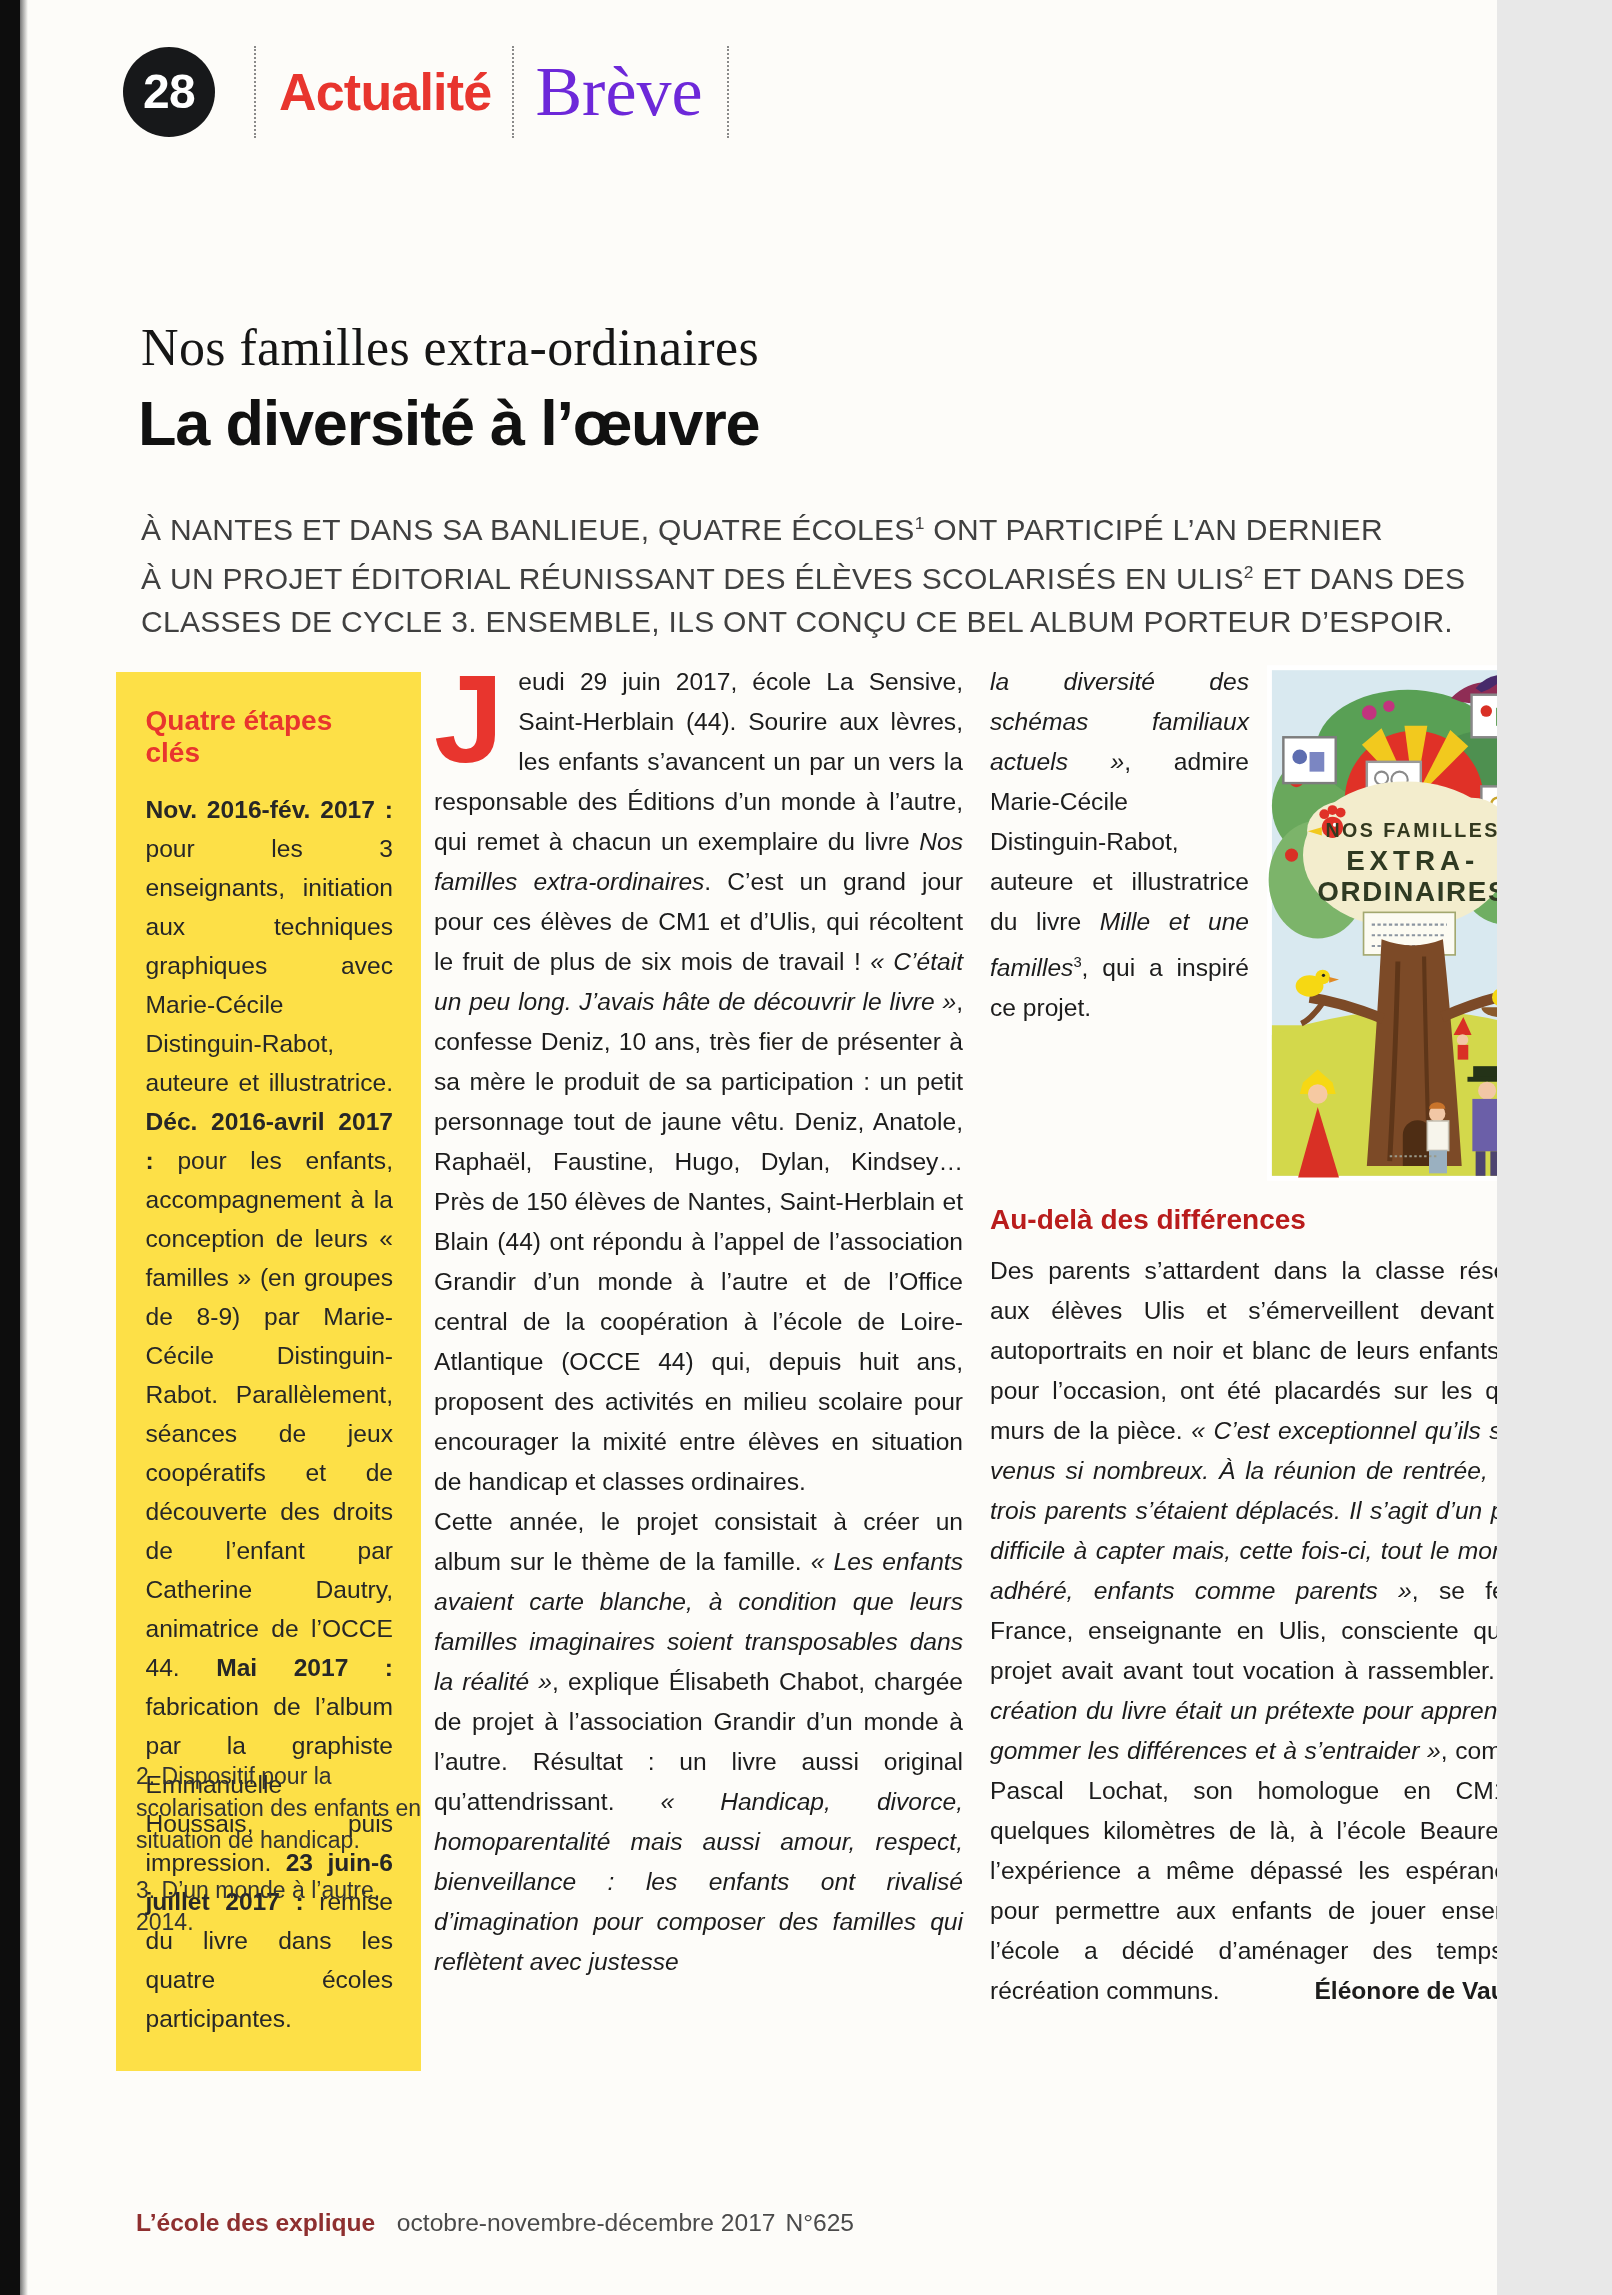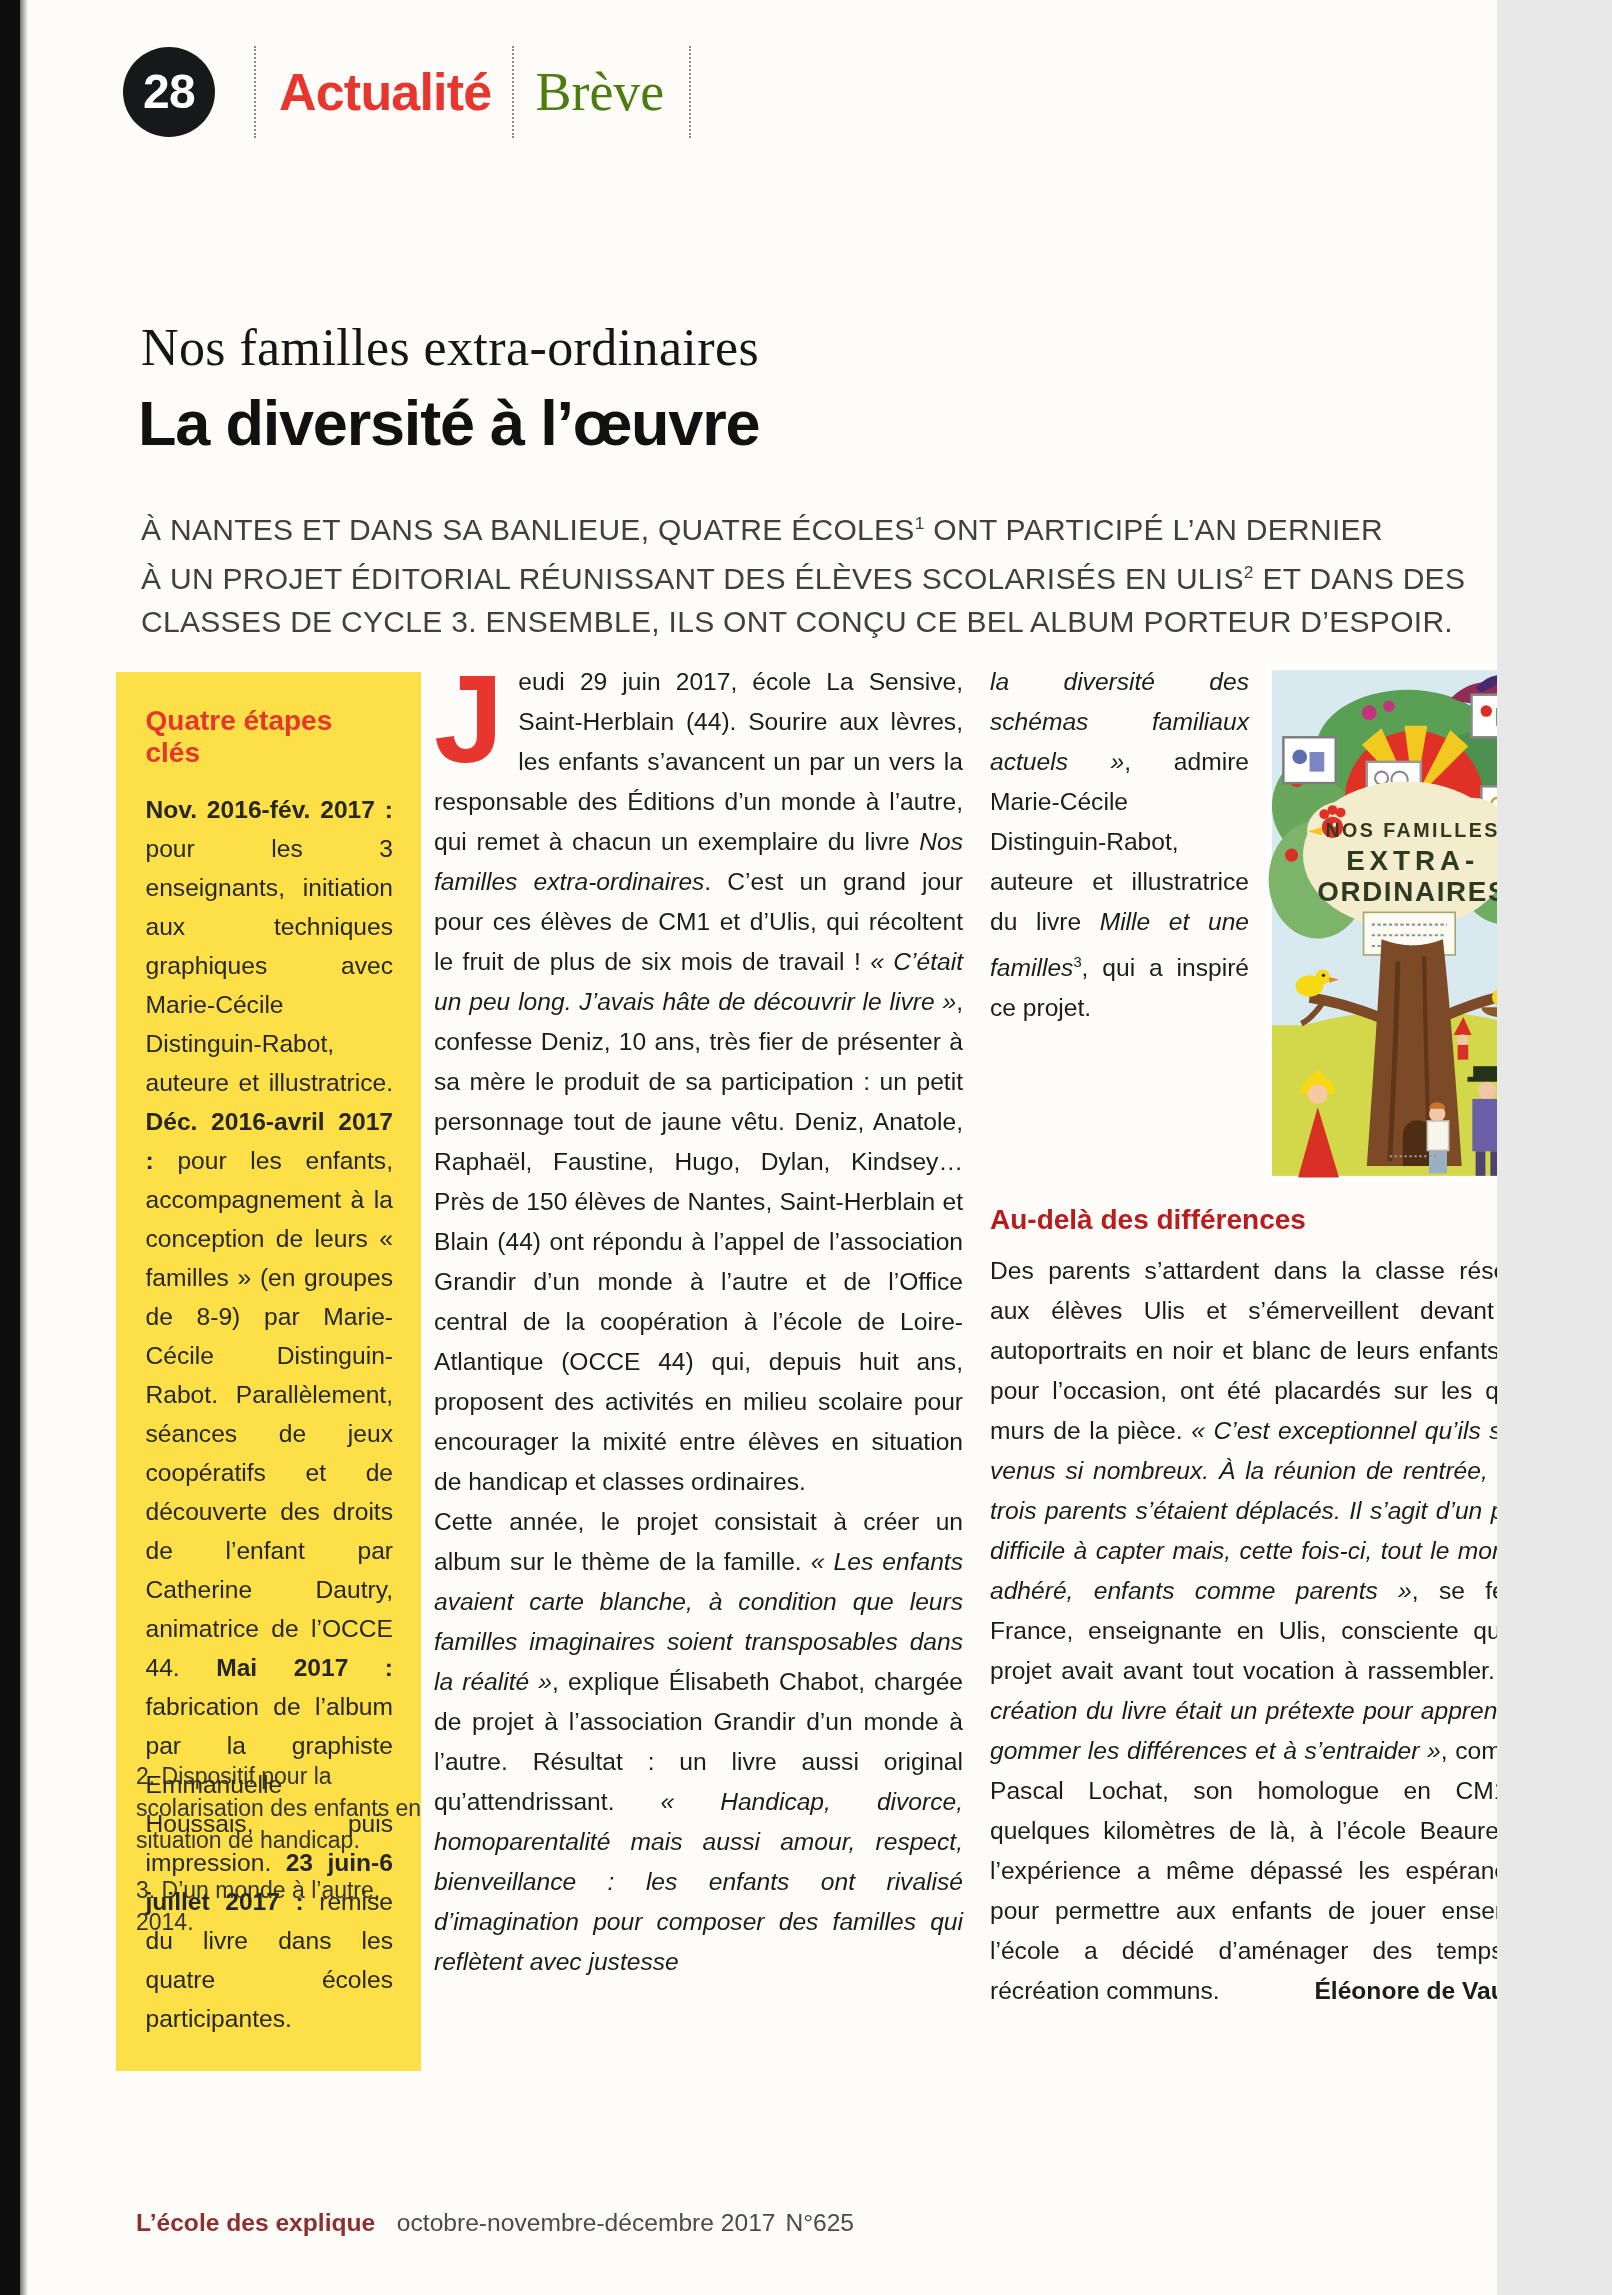--- a/index.html
+++ b/index.html
@@ -9,21 +9,21 @@
   .scan-edge-fade{position:absolute;left:19.7px;top:0;width:8.2px;height:2295px;
         background:linear-gradient(90deg,#777,#fdfcf9);}
 
   
   .header{position:absolute;left:123px;top:43px;height:97px;display:flex;align-items:center;}
   .pagenum-circle{width:92px;height:90px;background:#17181a;border-radius:50%;
         display:flex;align-items:center;justify-content:center;margin-right:39px;}
   .pagenum{color:#fff;font-size:48px;font-weight:700;letter-spacing:-0.8px;}
   .hdr-sep{border-left:2.5px dotted #8a8a8a;height:92px;margin:0 0;}
   .section-label{color:#e8352e;font-size:52px;font-weight:700;letter-spacing:-0.8px;padding:0 21px 0 23px;}
-  .rubric-label{font-family:"Liberation Serif","DejaVu Serif",serif;font-size:54px;color:#4d7c0f;
+  .rubric-label{font-family:"Liberation Serif","DejaVu Serif",serif;font-size:70px;color:#6d28d9;
         padding:0 24.6px 0 21px;}
 
   
   .kicker{position:absolute;left:141px;top:318px;font-family:"Liberation Serif","DejaVu Serif",serif;
         font-size:52px;color:#161616;letter-spacing:0.4px;}
   .main-title{position:absolute;left:138px;top:387px;font-size:63px;font-weight:700;
         letter-spacing:-1.2px;color:#111;}
 
   
   .standfirst{position:absolute;left:141px;top:502px;width:1393px;font-size:30px;line-height:43px;

